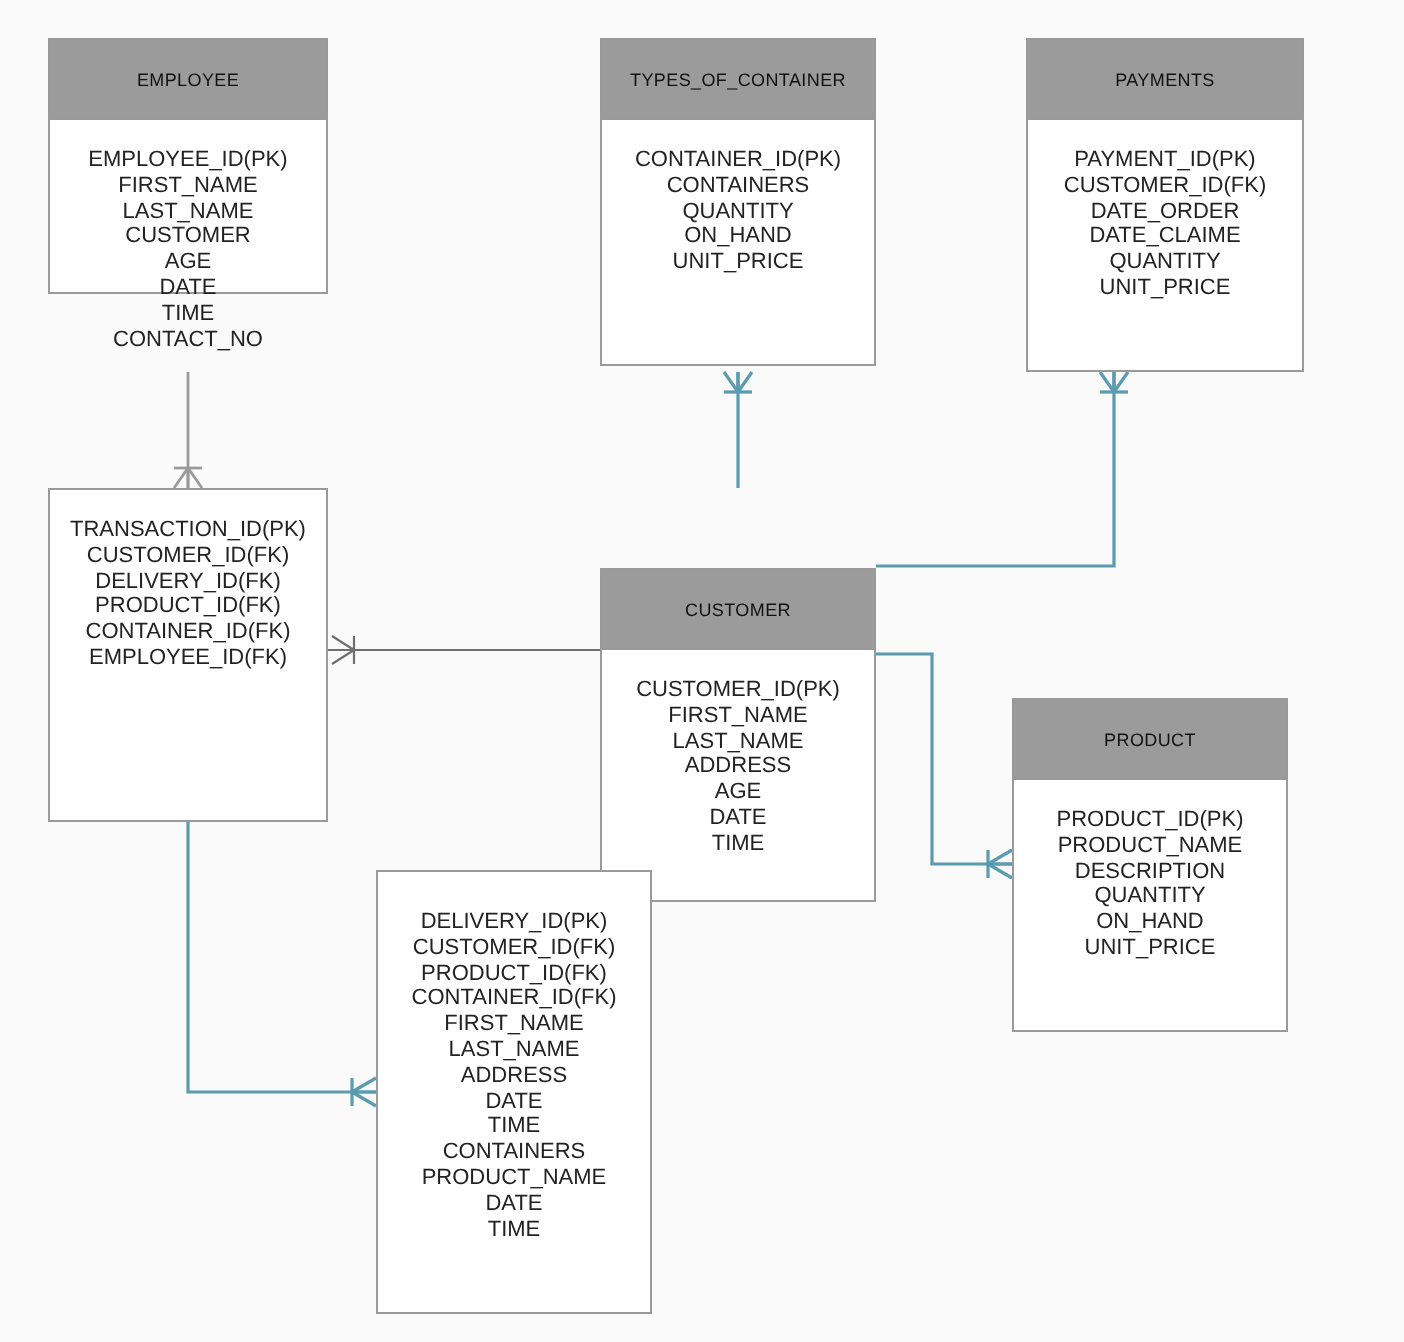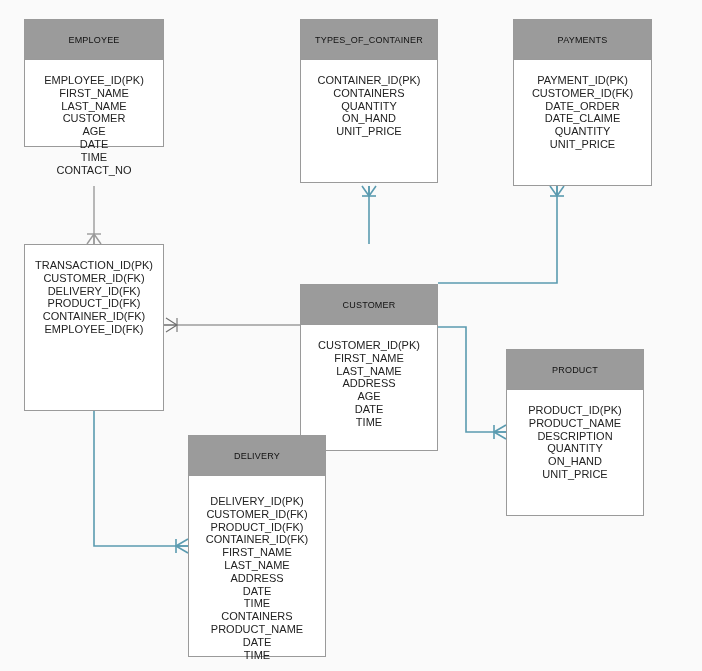--- a/index.html
+++ b/index.html
@@ -185,21 +185,20 @@
       <div class="attr">PRODUCT_ID(PK)</div>
       <div class="attr">PRODUCT_NAME</div>
       <div class="attr">DESCRIPTION</div>
       <div class="attr">QUANTITY</div>
       <div class="attr">ON_HAND</div>
       <div class="attr">UNIT_PRICE</div>
     </div>
   </div>
 
   <div class="entity" style="left:188px;top:435px;width:138px;height:222px;">
-    <div class="entity-header">DELIVERY</div>
     <div class="entity-body" style="padding-top:19px;">
       <div class="attr">DELIVERY_ID(PK)</div>
       <div class="attr">CUSTOMER_ID(FK)</div>
       <div class="attr">PRODUCT_ID(FK)</div>
       <div class="attr">CONTAINER_ID(FK)</div>
       <div class="attr">FIRST_NAME</div>
       <div class="attr">LAST_NAME</div>
       <div class="attr">ADDRESS</div>
       <div class="attr">DATE</div>
       <div class="attr">TIME</div>

